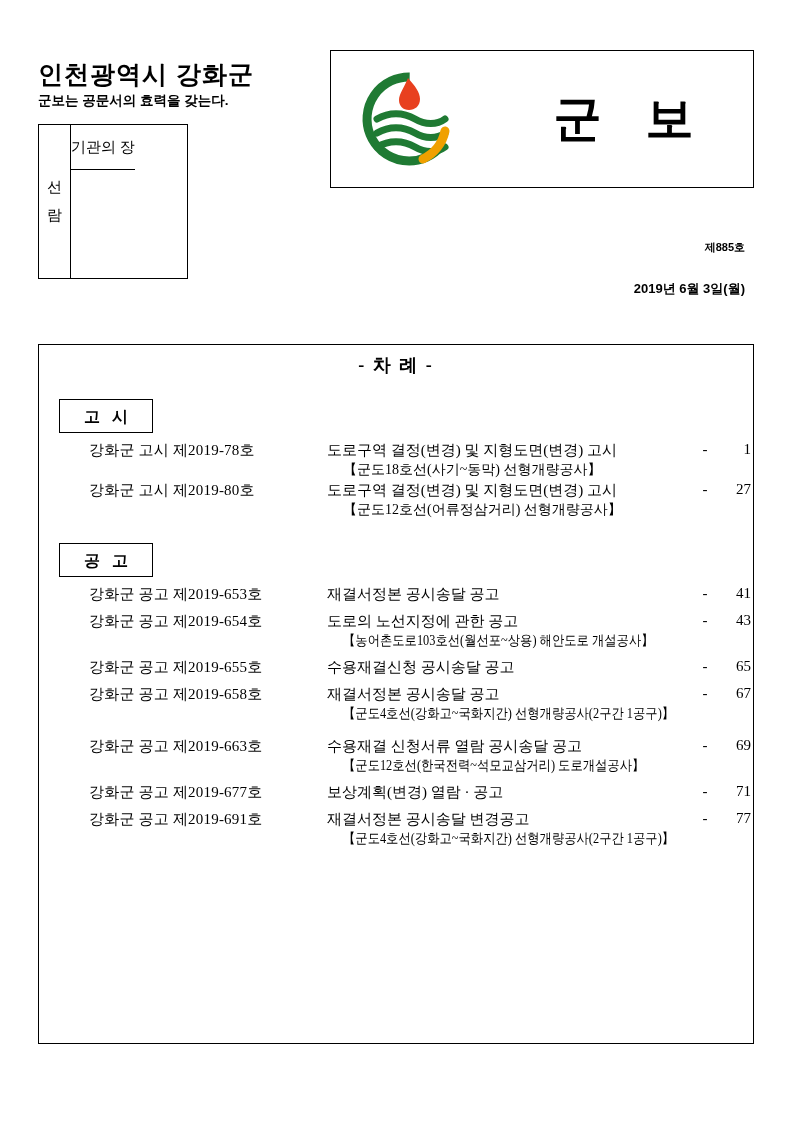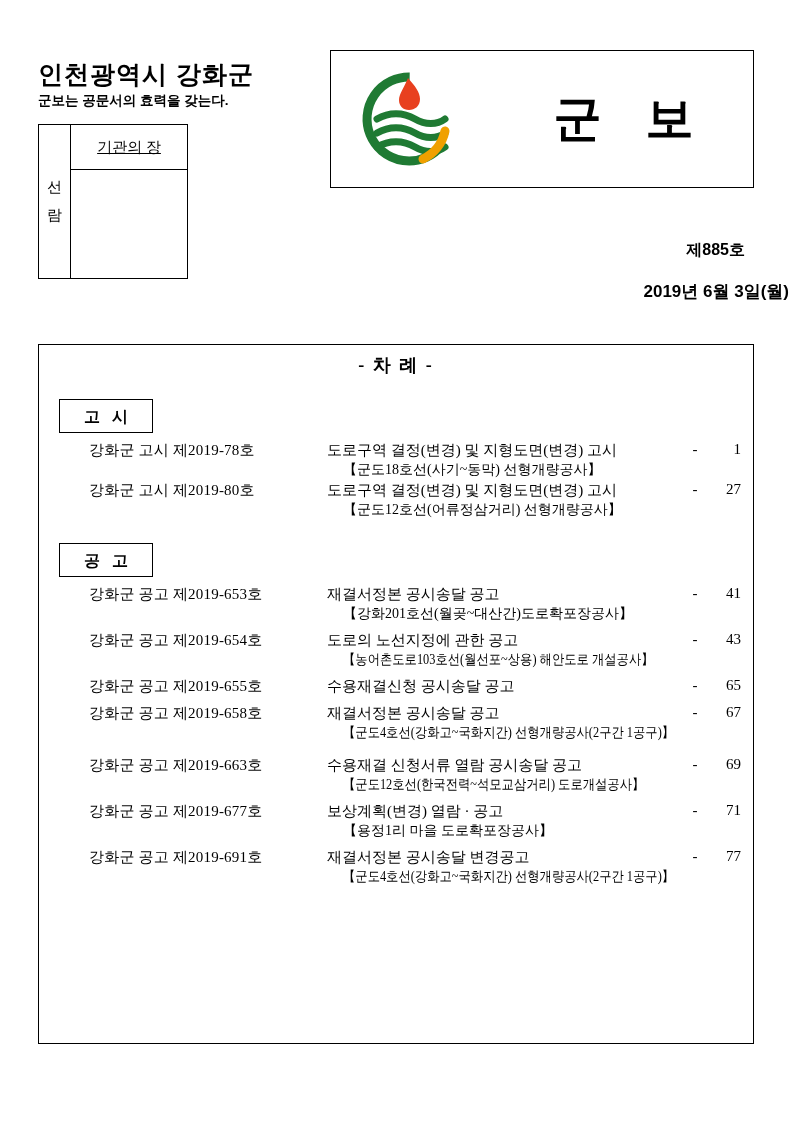--- a/index.html
+++ b/index.html
@@ -68,23 +68,22 @@
     flex-direction: column;
     align-items: center;
     justify-content: center;
     font-family: "Liberation Serif", "DejaVu Serif", serif;
     font-size: 15px;
     line-height: 1.85;
   }
   .stamp-right {
     flex: 1;
     display: flex;
-    flex-direction: column;
-    box-sizing: border-box;
-    text-decoration: underline;
+    flex-direction: row;
+    box-sizing: border-box;
   }
   .stamp-head {
     height: 45px;
     border-bottom: 1.5px solid #000;
     box-sizing: border-box;
     display: flex;
     align-items: center;
     justify-content: center;
     font-size: 15px;
   }
@@ -124,32 +123,31 @@
   }
 
   .issue-no {
     position: absolute;
     left: 0;
     top: 240px;
     width: 745px;
     text-align: right;
     font-family: "Liberation Sans", "DejaVu Sans", sans-serif;
     font-weight: bold;
-    font-size: 16px;
+    font-size: 11px;
   }
   .issue-date {
     position: absolute;
     left: 0;
     top: 280px;
     width: 745px;
     text-align: right;
     font-family: "Liberation Sans", "DejaVu Sans", sans-serif;
     font-weight: bold;
-    font-size: 17px;
-    margin-left: 44px;
+    font-size: 13px;
   }
 
   
   .toc-frame {
     position: absolute;
     left: 38px;
     top: 344px;
     width: 716px;
     height: 700px;
     border: 1.5px solid #000;
@@ -180,21 +178,21 @@
   }
   .section-gongsi { margin-top: 22px; }
   .section-gonggo { margin-top: 24px; }
 
   .entries {
     margin-top: 8px;
   }
   .entry {
     position: relative;
     margin-left: 30px;
-    margin-right: 12px;
+    margin-right: 2px;
     margin-bottom: 2px;
   }
   .entry-row {
     display: flex;
     align-items: flex-start;
   }
   .entry-no {
     width: 238px;
     flex: none;
     font-size: 15px;
@@ -319,21 +317,20 @@
     <div class="section-wrap section-gonggo">
       <div class="section-label">공고</div>
 
       <div class="entries">
 
         <div class="entry">
           <div class="entry-row">
             <div class="entry-no">강화군 공고 제2019-653호</div>
             <div class="entry-body">
               <div class="entry-title">재결서정본 공시송달 공고</div>
-              <div class="entry-sub">【강화201호선(월곶~대산간)도로확포장공사】</div>
             </div>
             <div class="entry-dash">-</div>
             <div class="entry-page">41</div>
           </div>
         </div>
         <div class="gap-sm"></div>
 
         <div class="entry">
           <div class="entry-row">
             <div class="entry-no">강화군 공고 제2019-654호</div>
@@ -383,21 +380,20 @@
             <div class="entry-page">69</div>
           </div>
         </div>
         <div class="gap-sm"></div>
 
         <div class="entry">
           <div class="entry-row">
             <div class="entry-no">강화군 공고 제2019-677호</div>
             <div class="entry-body">
               <div class="entry-title">보상계획(변경) 열람 · 공고</div>
-              <div class="entry-sub">【용정1리 마을 도로확포장공사】</div>
             </div>
             <div class="entry-dash">-</div>
             <div class="entry-page">71</div>
           </div>
         </div>
         <div class="gap-sm"></div>
 
         <div class="entry">
           <div class="entry-row">
             <div class="entry-no">강화군 공고 제2019-691호</div>

